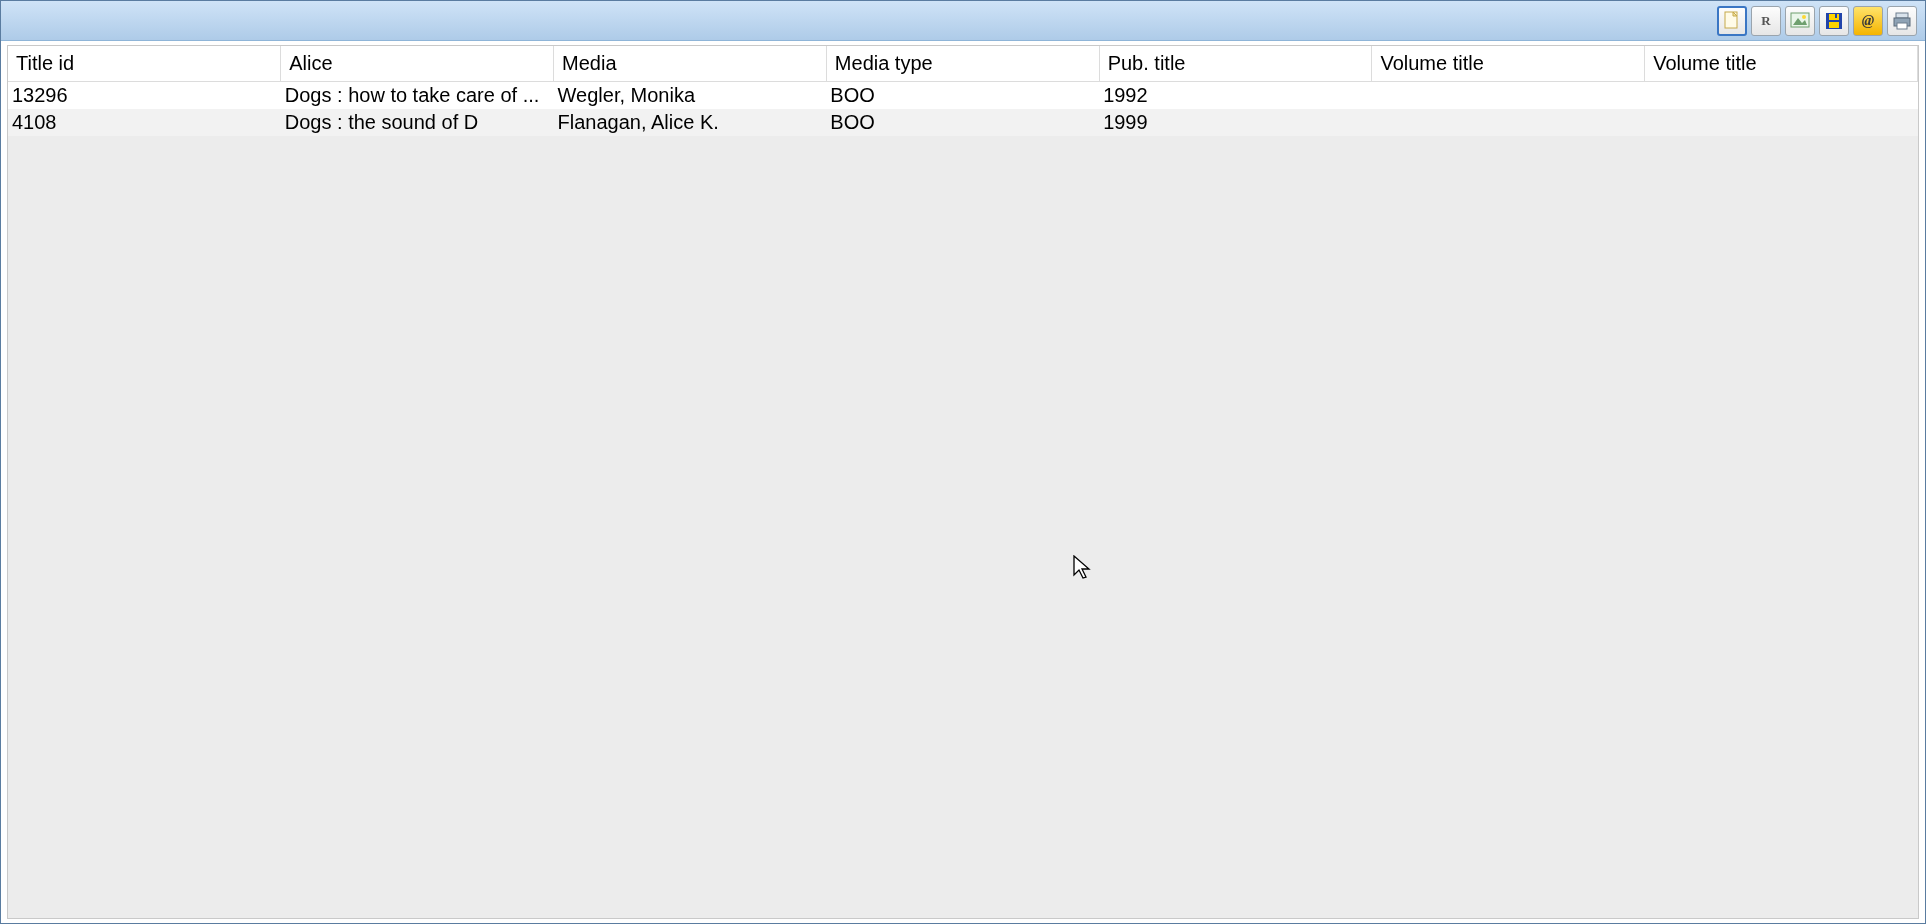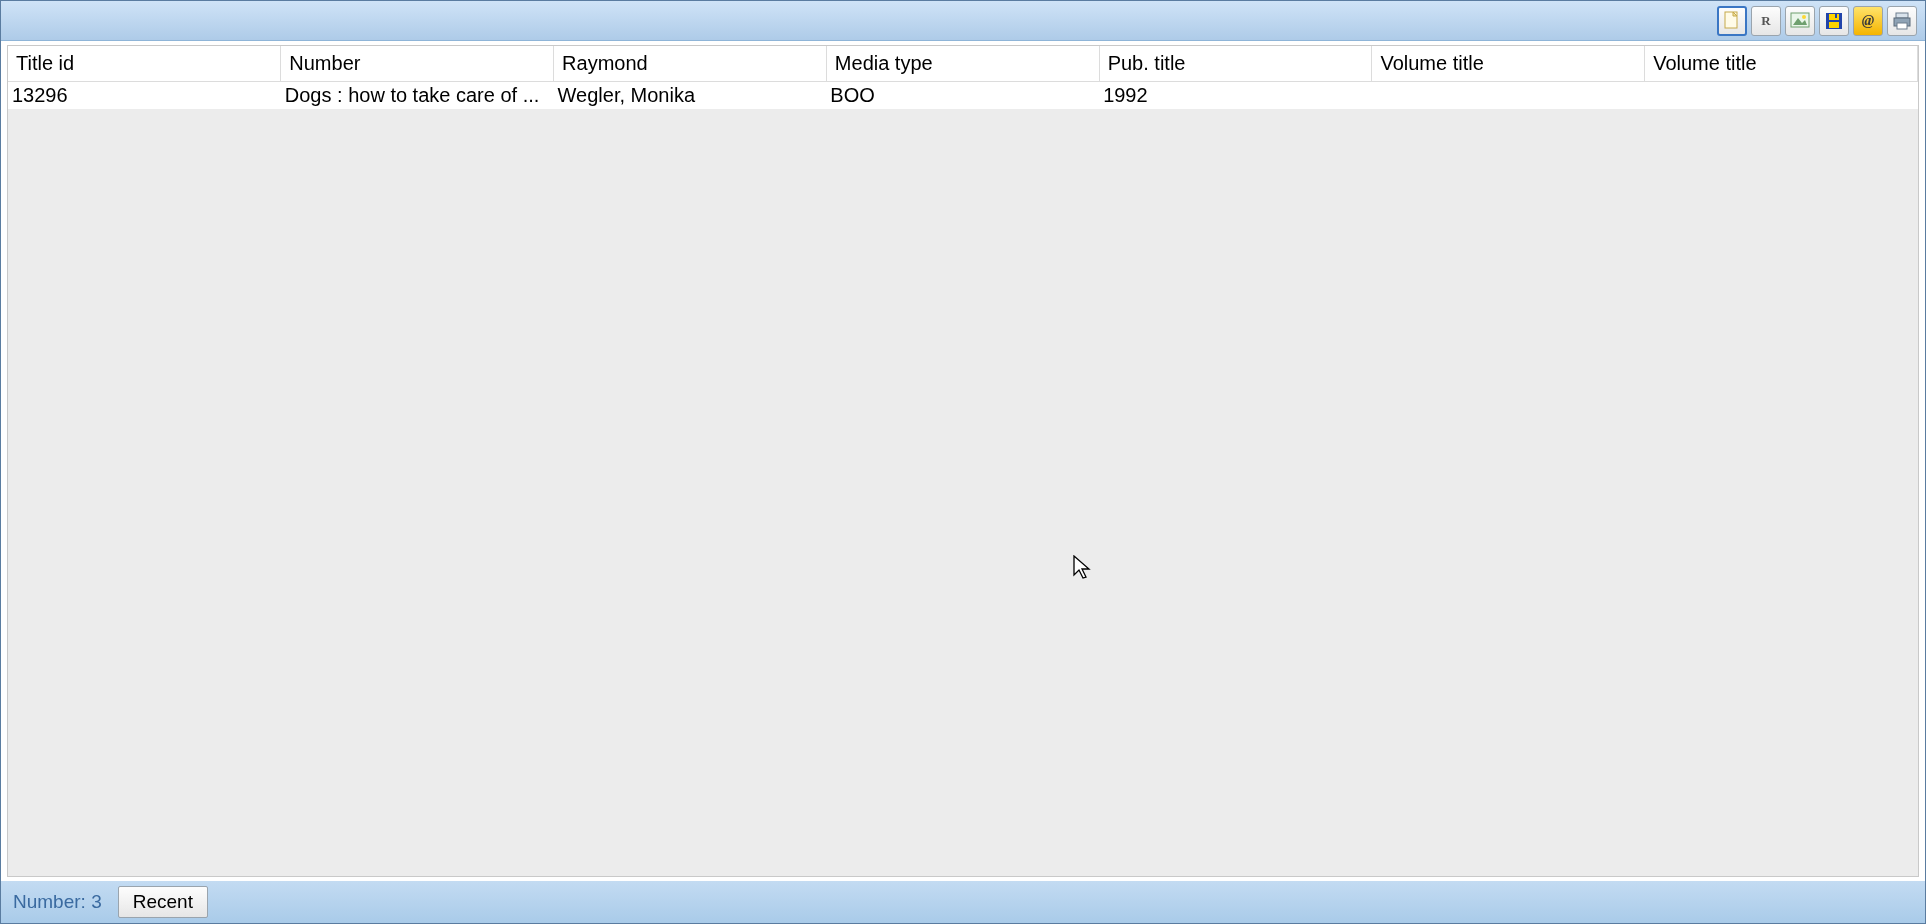--- a/index.html
+++ b/index.html
@@ -182,45 +182,50 @@
           <col style="width: 270px;">
           <col style="width: 270px;">
           <col style="width: 270px;">
           <col style="width: 270px;">
           <col style="width: 270px;">
           <col style="width: 270px;">
         </colgroup>
       <thead>
           <tr id="header-row">
             <th>Title id</th>
-            <th>Number</th>
-            <th>Raymond</th>
+            <th>Alice</th>
+            <th>Media</th>
             <th>Media type</th>
             <th>Pub. title</th>
             <th>Volume title</th>
             <th>Volume title</th>
           </tr>
         </thead>
       <tbody id="body-rows">
           <tr>
             <td>13296</td>
             <td>Dogs : how to take care of ...</td>
             <td>Wegler, Monika</td>
             <td>BOO</td>
             <td>1992</td>
             <td></td>
             <td></td>
           </tr>
+          <tr>
+            <td>4108</td>
+            <td>Dogs : the sound of D</td>
+            <td>Flanagan, Alice K.</td>
+            <td>BOO</td>
+            <td>1999</td>
+            <td></td>
+            <td></td>
+          </tr>
         </tbody>
     </table>
     <div class="table-filler"></div>
   </div>
 
-  <div class="statusbar">
-    <span class="count">Number: 3</span>
-    <button class="recent-btn">Recent</button>
-  </div>
 
 </div>
 
 <svg class="cursor-arrow" width="22" height="26">
   <path d="M1 1 L1 20 L6 15 L10 23 L13 22 L9 14 L16 14 Z" fill="#fff" stroke="#000" stroke-width="1.3"></path>
 </svg>
 
 </body></html>

